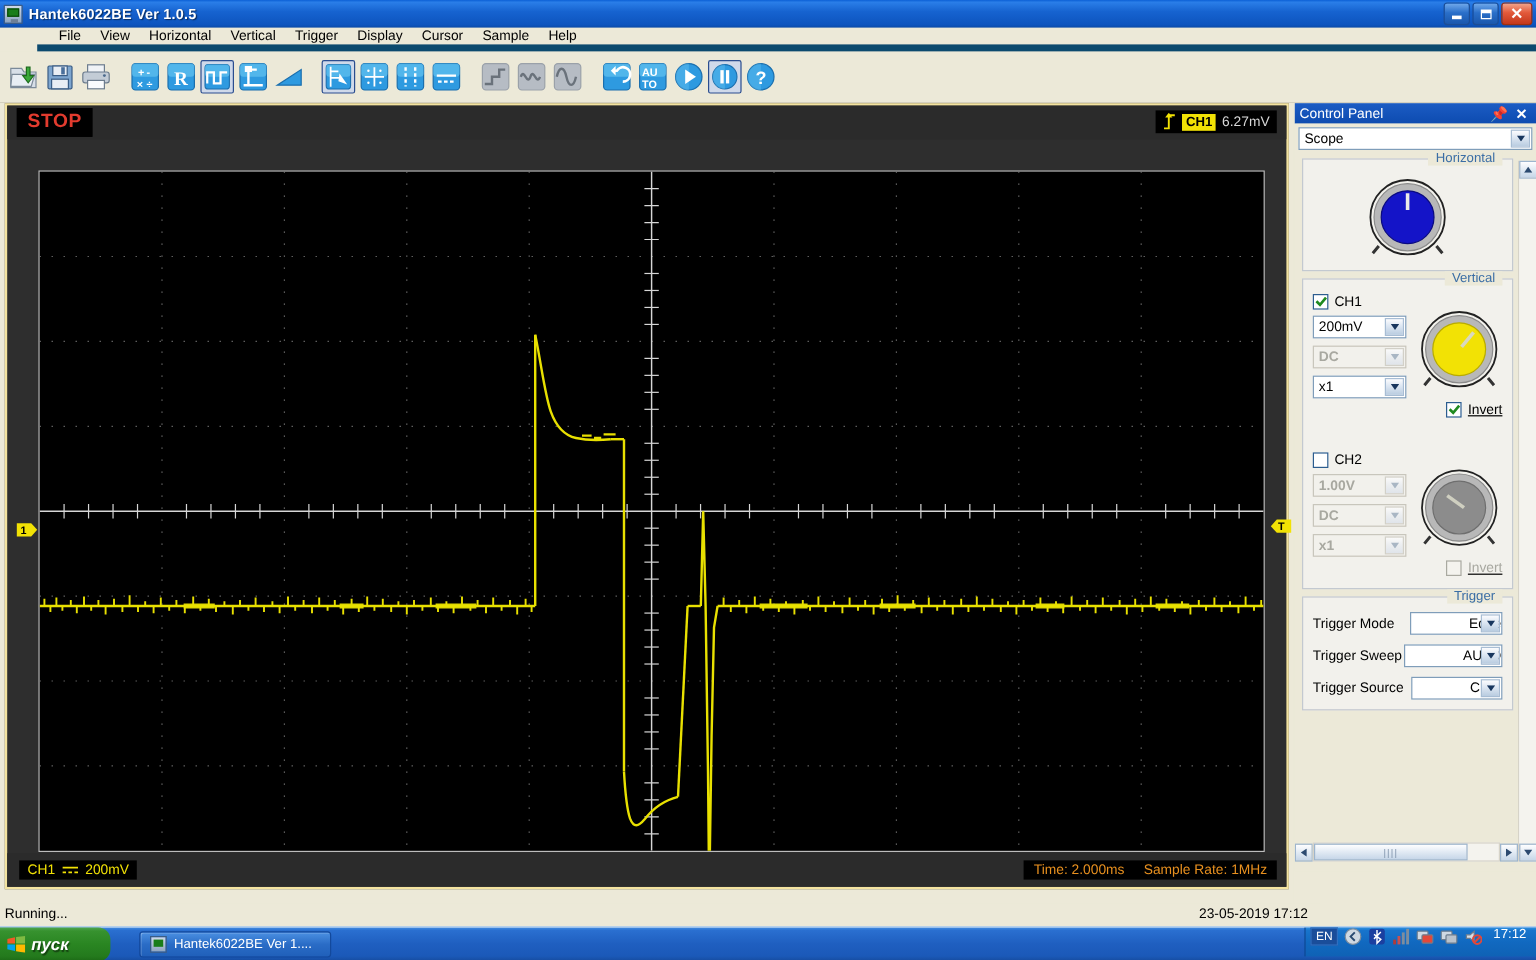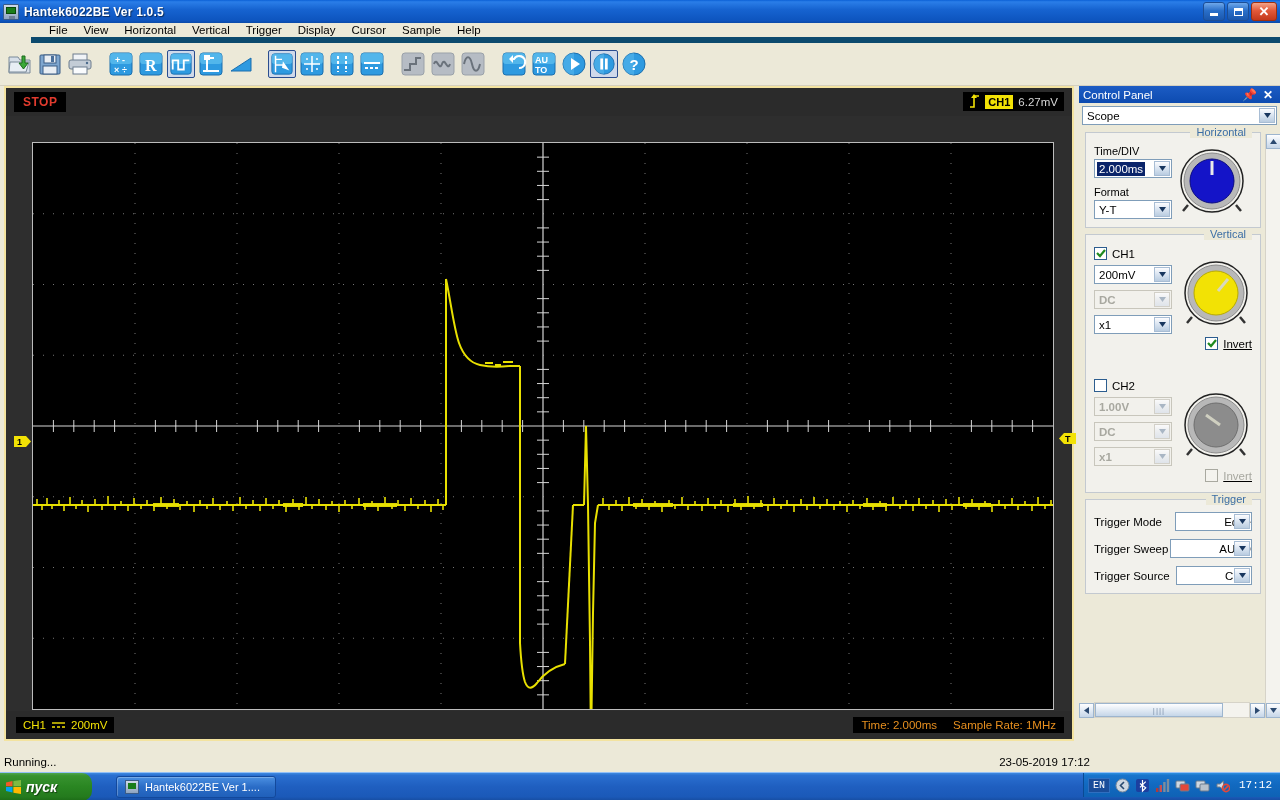--- a/index.html
+++ b/index.html
@@ -89,21 +89,21 @@
   }
   .scope-frame {
     width:1070px; height:655px; border:2px solid #f3e3a0; background:#2e2e2e;
     position:relative;
   }
   .scope-topbar {
     height:28px; background:#2b2b2b; position:relative;
     display:flex; align-items:center;
   }
   .stop-badge {
-    background:#000; color:#e23b2e; font-size:12px; font-weight:bold;
+    background:#000; color:#e23b2e; font-size:16px; font-weight:bold;
     padding:2px 8px; margin-left:8px; border:1px solid #000; letter-spacing:.5px;
     font-family:"Liberation Sans",sans-serif;
   }
   .trig-readout {
     position:absolute; right:8px; top:4px; height:19px;
     background:#000; display:flex; align-items:center; padding:0 6px; gap:5px;
   }
   .trig-edge-icon { display:block; }
   .ch1-chip { background:#f2e205; color:#000; font-size:11px; font-weight:bold; padding:1px 3px;}
   .trig-mv { color:#d8d8d8; font-size:11.5px; }
@@ -239,23 +239,23 @@
     border:1px solid #13499c; border-radius:3px; display:flex; align-items:center;
     gap:6px; color:#fff; font-size:11px;
     box-shadow: inset 1px 1px 0 rgba(255,255,255,.25);
   }
   .taskbtn .ticon {
     width:14px; height:14px; background: linear-gradient(to bottom,#cfd9e8,#8ea4c0);
     border:1px solid #3b5c87; position:relative;
   }
   .taskbtn .ticon::after { content:""; position:absolute; left:2px; top:2px; right:2px; bottom:4px; background:#1a7d1a;}
   .tray {
-    position:absolute; right:0; top:0; height:24px; display:flex; align-items:center;
+    position:absolute; right:0; top:0; height:24px; display:flex; align-items:flex-start;
     background: linear-gradient(to bottom,#2e90e0 0%,#1874cc 10%,#1169c0 50%,#0f62b5 100%);
-    border-left:1px solid #0a4a94; padding:0 8px 0 4px; gap:5px;font-family:Liberation Mono, monospace;
+    border-left:1px solid #0a4a94; padding:0 8px 0 4px; gap:5px;
   }
   .lang-box {
     background:#1a4d9a; color:#fff; font-size:10px; padding:1px 4px; border:1px solid #2f6fc0;
   }
   .tray-time { color:#fff; font-size:11px; margin-left:4px; }
   .tray-ico { width:15px; height:15px; }
 </style>
 </head>
 <body>
 
@@ -689,40 +689,20 @@
             </svg>
         </span>
       </div>
     </div>
 
     <div class="cp-body">
 
       <div class="group">
         <div class="group-title">Horizontal</div>
         <div class="row">
-          <div class="col-left">
-            <div class="grp-label">Time/DIV</div>
-            <div class="combo" style="margin-bottom:8px">
-              <span class="sel-val">2.000ms</span>
-              <span class="arrow-btn">
-                <svg width="7" height="5" viewBox="0 0 7 5">
-                    <path d="M0 0h7L3.5 5z" fill="#18365e"></path>
-                  </svg>
-              </span>
-            </div>
-            <div class="grp-label">Format</div>
-            <div class="combo">
-              <span>Y-T</span>
-              <span class="arrow-btn">
-                <svg width="7" height="5" viewBox="0 0 7 5">
-                    <path d="M0 0h7L3.5 5z" fill="#18365e"></path>
-                  </svg>
-              </span>
-            </div>
-          </div>
           <div class="col-knob">
             <svg class="knob" viewBox="0 0 72 72">
               <path d="M12 60l-5 6M60 60l5 6" stroke="#333" stroke-width="2.5"></path>
               <circle cx="36" cy="36" r="31" fill="none" stroke="#222" stroke-width="1.5"></circle>
               <circle cx="36" cy="36" r="28" fill="#b8b8b8" stroke="#8a8a8a" stroke-width="1"></circle>
               <circle cx="36" cy="36" r="22" fill="#1414c8" stroke="#0a0a80" stroke-width="1"></circle>
               <path d="M36 16v14" stroke="#e9e9e9" stroke-width="3"></path>
             </svg>
           </div>
         </div>

